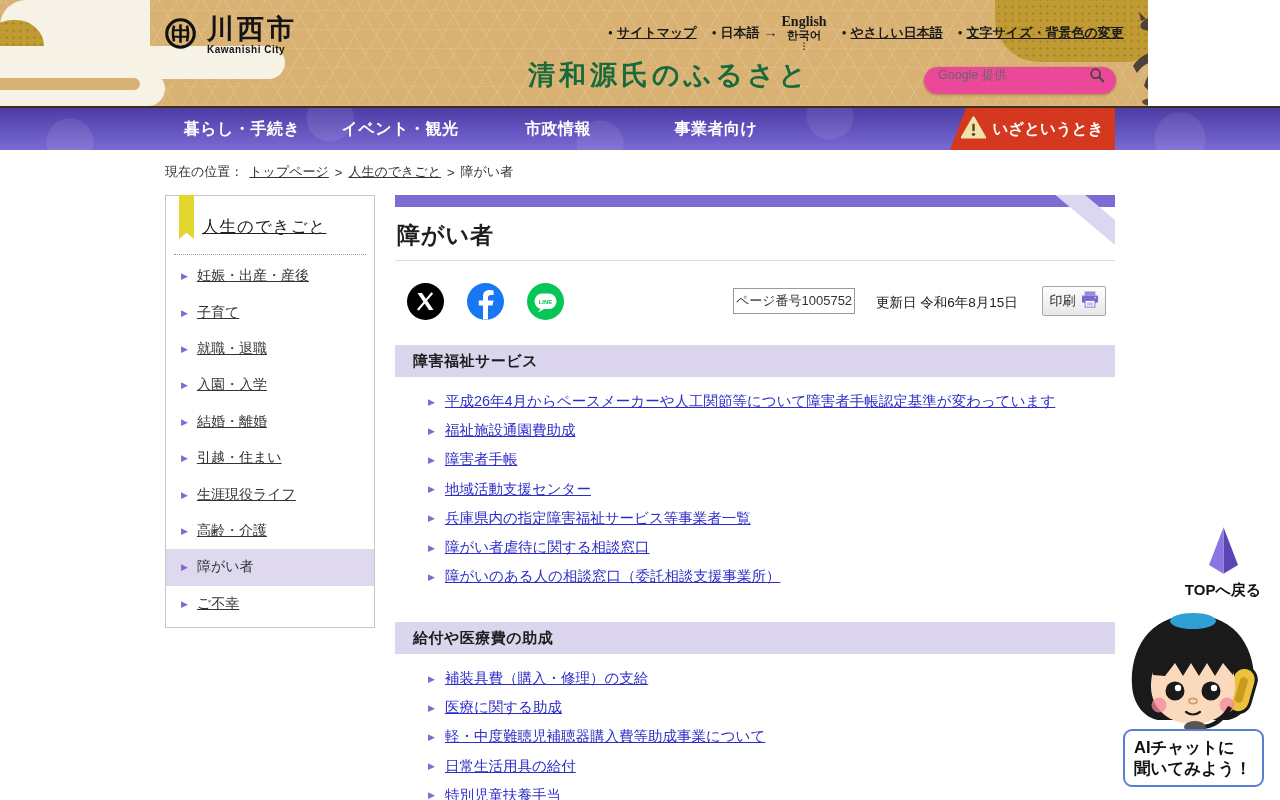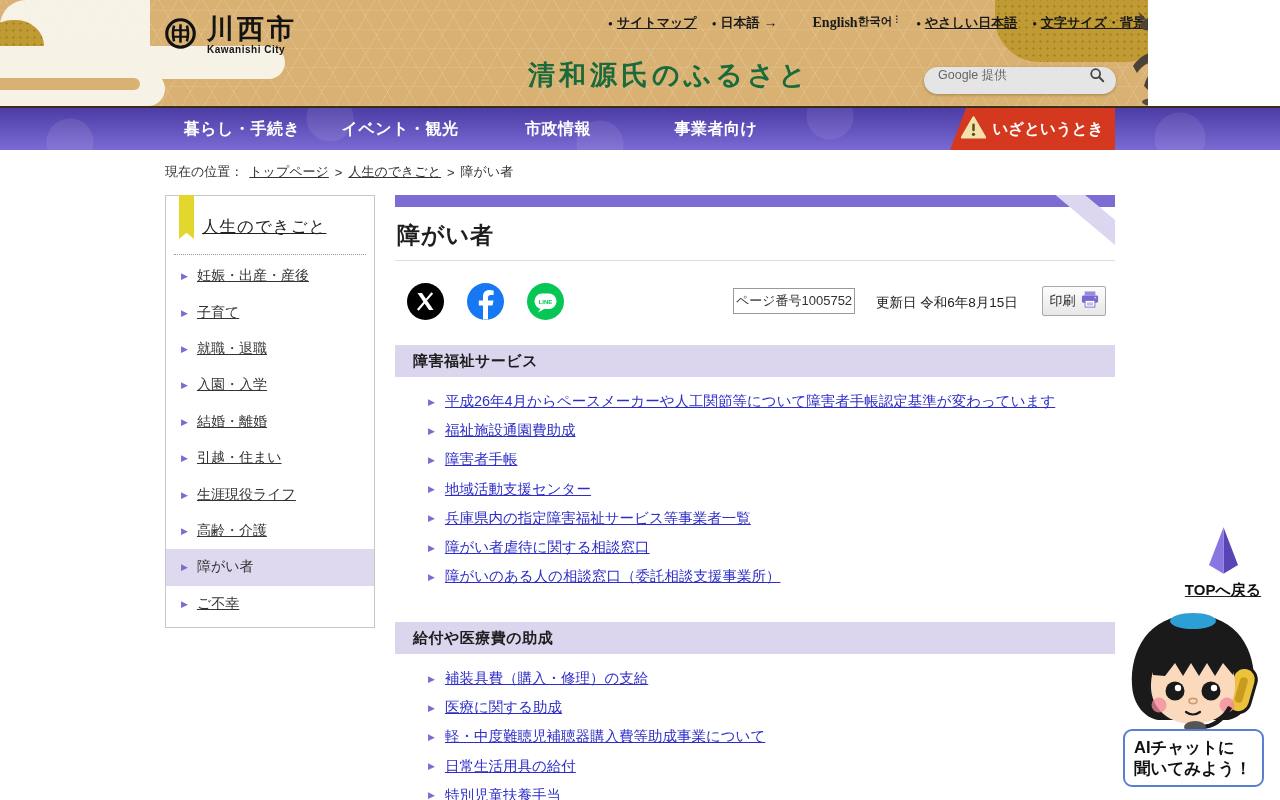--- a/index.html
+++ b/index.html
@@ -30,29 +30,29 @@
   .logo-mark { margin-top:2px; }
   .logo-text .jp { font-size:27px; font-weight:bold; color:#141414; letter-spacing:3px; line-height:1.05; }
   .logo-text .en { font-size:10px; font-weight:bold; color:#141414; letter-spacing:.5px; margin-top:1px; }
 
   .top-links { position:absolute; left:608px; top:14px; display:flex; align-items:center; gap:15px;font-family:Liberation Serif, serif; }
   .tl-item { display:flex; align-items:center; gap:4px; font-size:13px; font-weight:bold; color:#1a1a1a; white-space:nowrap; }
   .tl-item::before { content:"●"; font-size:8px; color:#1a1a1a; }
   .tl-item a, .tl-link { color:#1a1a1a; text-decoration:underline; cursor:pointer; }
   .tl-plain { text-decoration:none; }
   .lang-arrow { font-size:14px; font-weight:bold; }
-  .lang-col { display:flex; flex-direction:row; align-items:flex-start; line-height:1.1;margin-left:31px; }
+  .lang-col { display:flex; flex-direction:column; align-items:center; line-height:1.1; }
   .lang-col .en { font-size:14px; font-weight:bold; }
   .lang-col .ko { font-size:11.5px; font-weight:bold; }
   .lang-col .more { font-size:9px; color:#333; letter-spacing:0; }
 
   .tagline { position:absolute; left:528px; top:57px; font-family:"DejaVu Serif","Liberation Serif",serif;
     font-size:27px; font-weight:bold; color:#1a6a3c; letter-spacing:4px; white-space:nowrap; }
 
-  .searchbox { position:absolute; left:924px; top:67px; width:192px; height:27px; background:#e5e5e5;
+  .searchbox { position:absolute; left:924px; top:67px; width:192px; height:27px; background:#ec4899;
     border-radius:14px; box-shadow:0 1px 3px rgba(60,40,0,.35); display:flex; align-items:center; padding:0 10px 12px 14px; }
   .searchbox input { flex:1; border:none; outline:none; font-size:12.5px; color:#333; background:transparent; min-width:0; }
   .searchbox input::placeholder { color:#666; }
   .search-btn { width:18px; height:18px; display:flex; align-items:center; justify-content:center; cursor:pointer; }
 
   .statue { position:absolute; left:1112px; top:2px; }
 
   
   .nav { position:absolute; top:106px; left:0; width:1280px; height:44px;
     background-image:
@@ -109,21 +109,21 @@
   .section-1 { top:345px; }
   .section-2 { top:622px; }
   .sec-head { height:32px; background:#dbd5ee; display:flex; align-items:center; padding-left:18px;
     font-size:15px; font-weight:bold; color:#1e1e1e; letter-spacing:.5px; }
   .sec-list { list-style:none; padding-top:10px; }
   .sec-list li { height:29.2px; display:flex; align-items:center; padding-left:33px; }
   .sec-list li::before { content:"▶"; font-size:9px; color:#7d6bd0; margin-right:10px; }
   .sec-list a { font-size:14.5px; color:#2d2dc8; text-decoration:underline; cursor:pointer; white-space:nowrap; }
 
   
-  .back-top { position:absolute; left:1182px; top:527px; width:82px; text-align:center; cursor:pointer;text-decoration:underline; }
+  .back-top { position:absolute; left:1182px; top:527px; width:82px; text-align:center; cursor:pointer; }
   .back-top-label { margin-top:3px; font-size:15px; font-weight:bold; color:#111; white-space:nowrap; }
   .mascot { position:absolute; left:1117px; top:613px; width:152px; }
   .chat-bubble { position:absolute; left:1123px; top:729px; width:141px; height:58px; background:#fff;
     border:2.5px solid #5b7fd0; border-radius:9px; display:flex; flex-direction:column; justify-content:center;
     padding-left:9px; cursor:pointer; }
   .chat-bubble div { font-size:16.5px; font-weight:bold; color:#111; line-height:1.25; white-space:nowrap; }
 </style>
 </head>
 <body>
 

